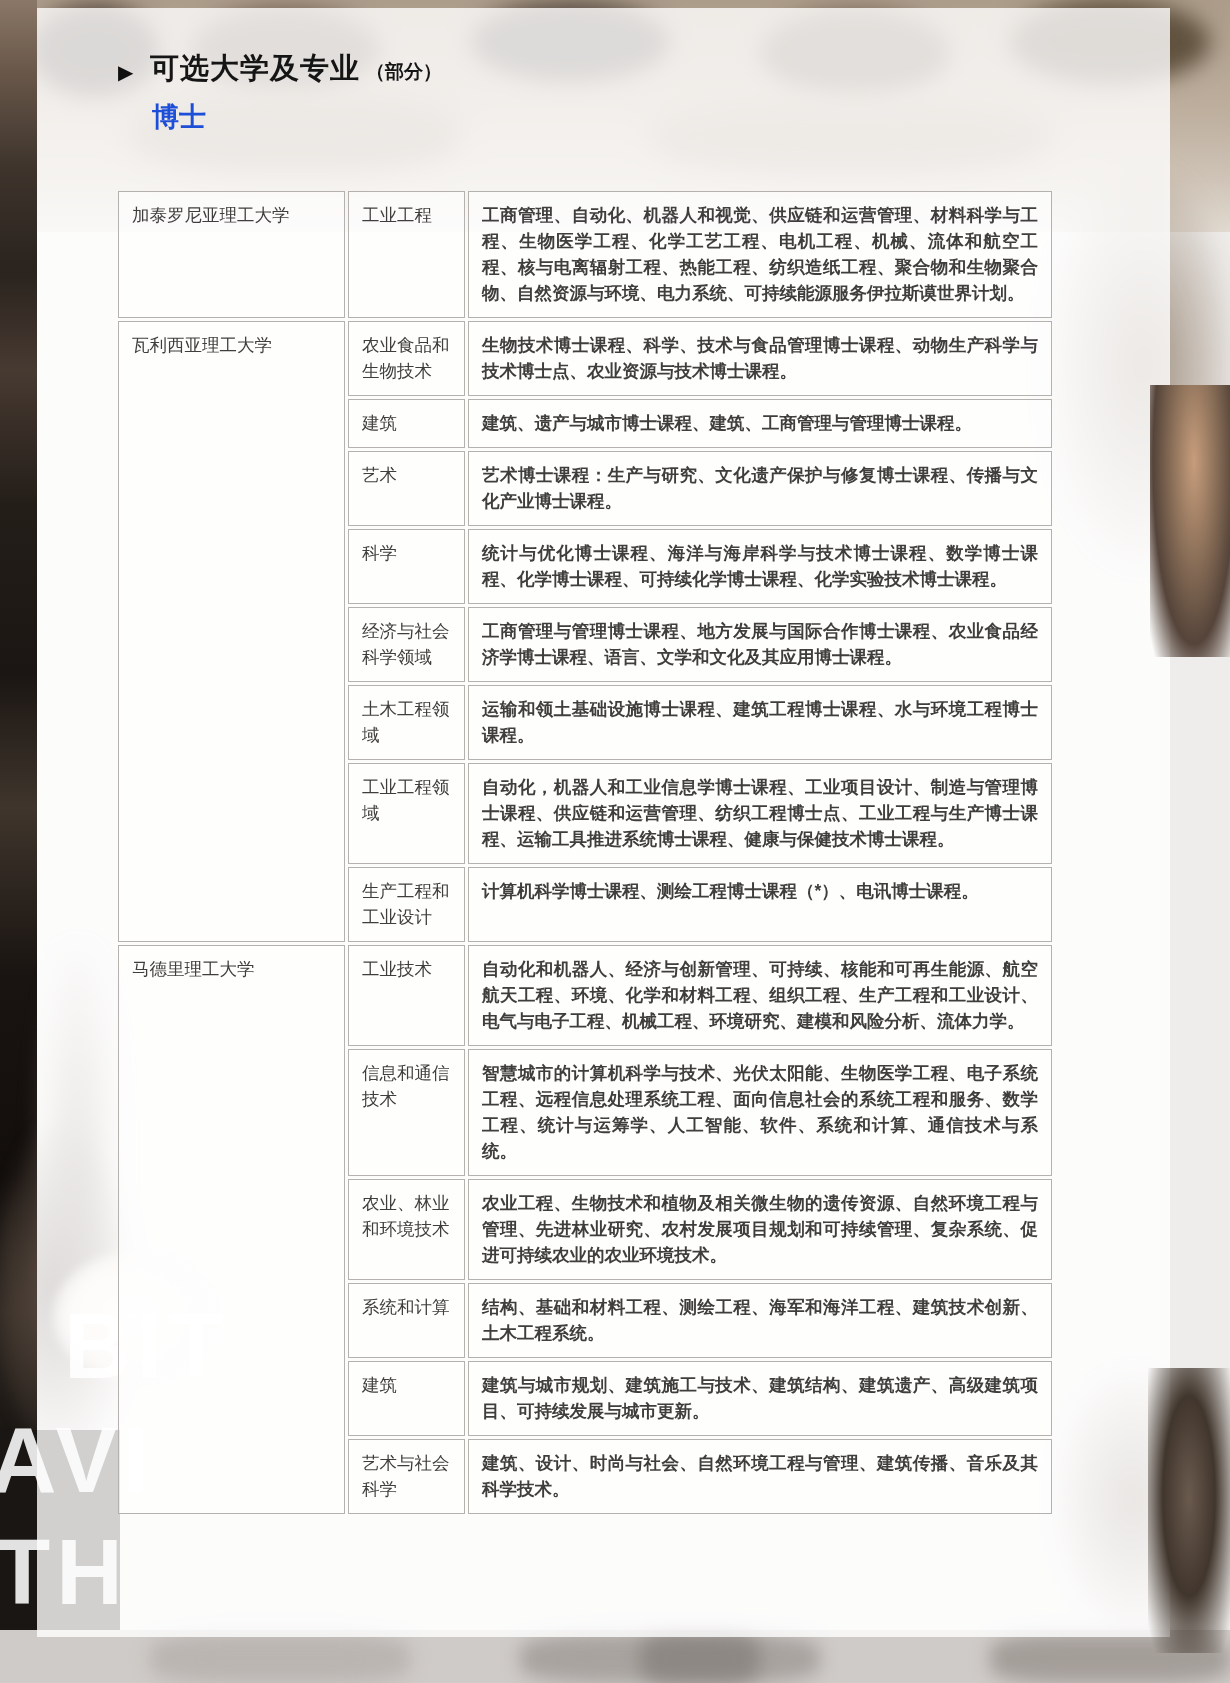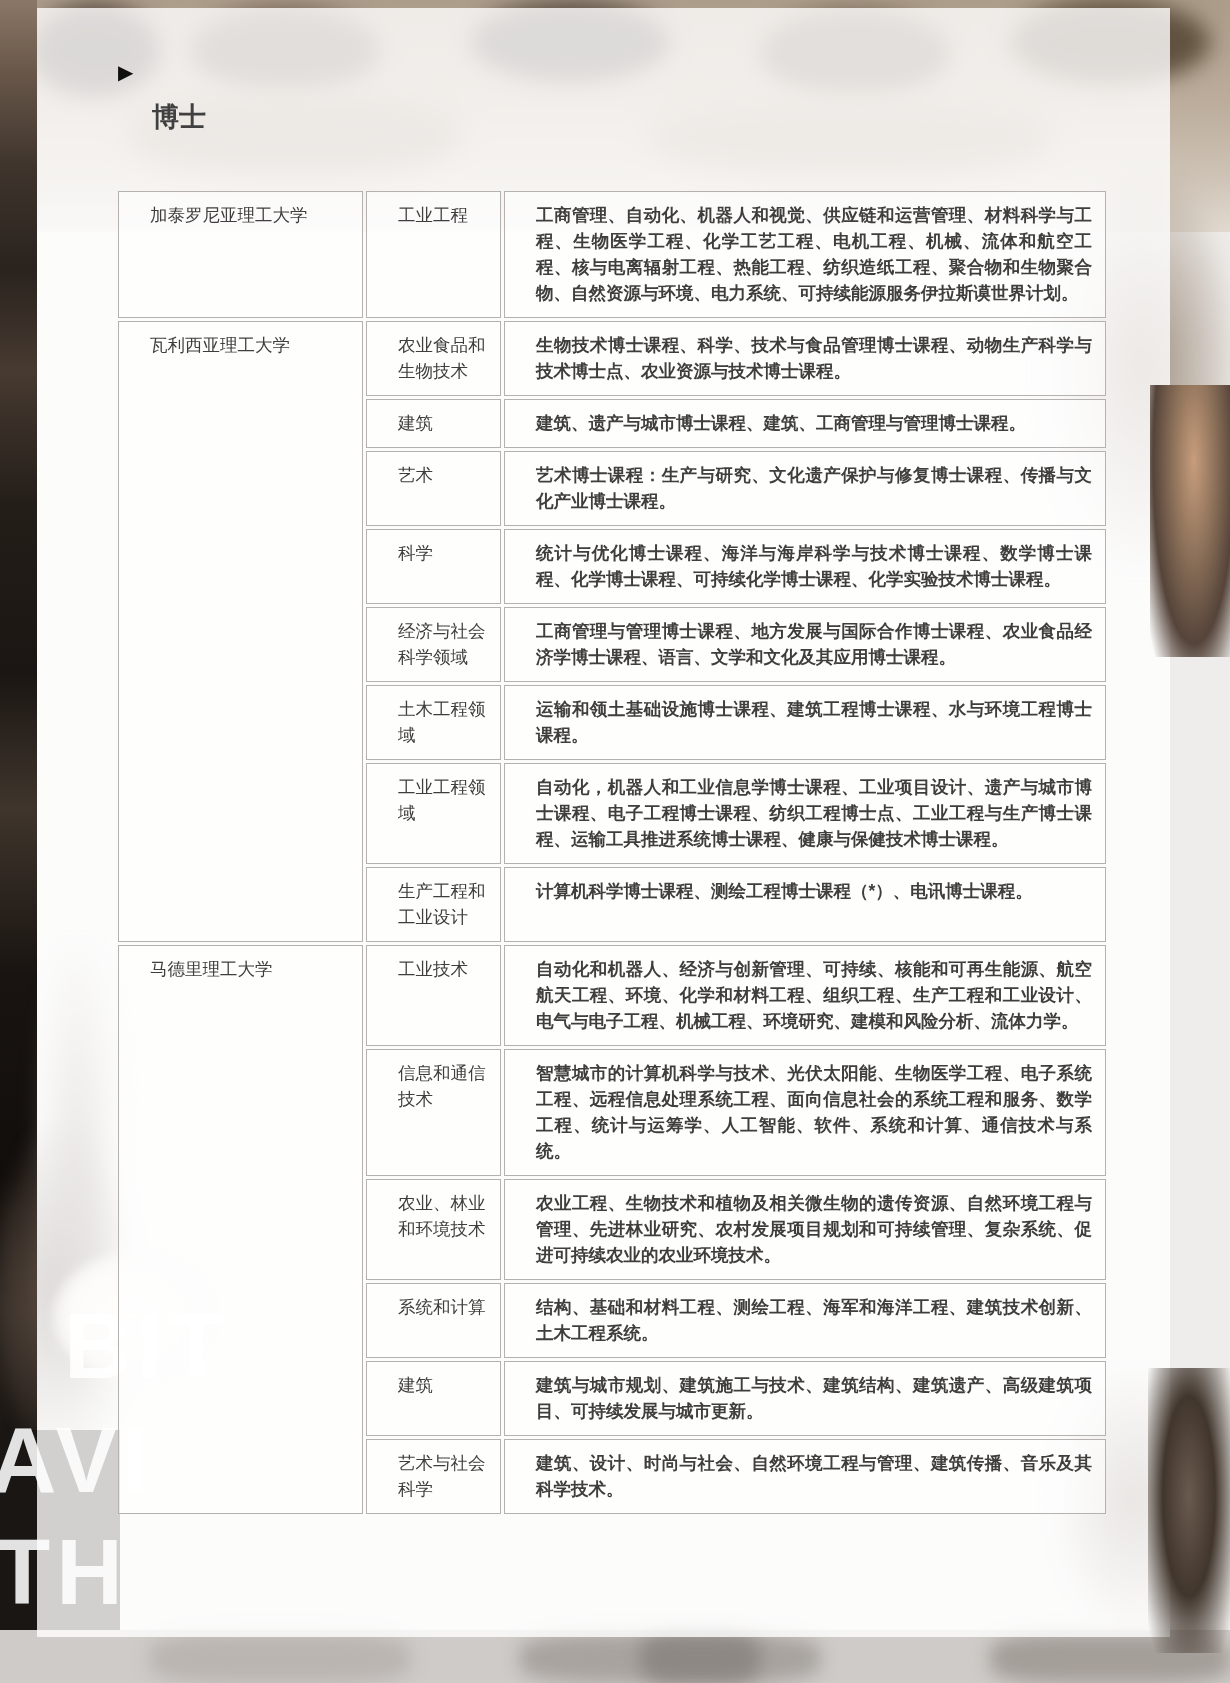--- a/index.html
+++ b/index.html
@@ -43,25 +43,25 @@
   .o-face{left:1150px;top:385px;width:80px;height:272px;
     background:radial-gradient(ellipse at 55% 28%, #c79d7c 0%, #8a6f58 36%, #55443a 66%, rgba(60,48,40,0) 95%);}
   .o-suit{left:1148px;top:1368px;width:82px;height:285px;
     background:radial-gradient(ellipse at 50% 45%, #6a5a4e 0%, #41362d 45%, rgba(52,43,36,0) 92%);}
   
   .content{position:absolute;inset:0;z-index:4;}
   .tri{position:absolute;left:118px;top:60px;font-size:20px;color:#101010;}
   .title{position:absolute;left:150px;top:50px;font-size:29px;line-height:36px;
     font-weight:bold;color:#151515;letter-spacing:1px;white-space:nowrap;}
   .title .note{font-size:19px;letter-spacing:0;margin-left:6px;}
-  .subtitle{position:absolute;left:152px;top:99px;font-size:27px;font-weight:bold;color:#404040;}
+  .subtitle{position:absolute;left:152px;top:99px;font-size:27px;font-weight:bold;color:#1d4ed8;}
   table.uni{position:absolute;left:115px;top:188px;border-collapse:separate;border-spacing:3px;}
   table.uni td{
     border:1px solid #b4b1ae;vertical-align:top;
-    padding:10px 13px 11px 31px;
+    padding:10px 13px 11px 13px;
     font-size:17.5px;line-height:26px;color:#3f3e3d;
     background:rgba(255,255,255,0.55);
   }
   td.uni-cell{width:199px;}
   td.field-cell{width:89px;}
   td.programs-cell{width:556px;text-align:justify;font-weight:bold;}
 </style>
 </head>
 <body>
 
@@ -92,20 +92,21 @@
 <div class="wm" style="left:-10px;top:1414px;">AVI</div>
 <div class="wm" style="left:-6px;top:1526px;">TH</div>
 
 <div class="page"></div>
 
 <div class="over o-face"></div>
 <div class="over o-suit"></div>
 
 <div class="content">
   <span class="tri">▶</span>
+  <div class="title"><span>可选大学及专业</span><span class="note">（部分）</span></div>
   <div class="subtitle">博士</div>
 
   <table class="uni">
     <tbody id="uni-tbody">
         <tr>
           <td class="uni-cell" rowspan="1">加泰罗尼亚理工大学</td>
           <td class="field-cell">工业工程</td>
           <td class="programs-cell">工商管理、自动化、机器人和视觉、供应链和运营管理、材料科学与工程、生物医学工程、化学工艺工程、电机工程、机械、流体和航空工程、核与电离辐射工程、热能工程、纺织造纸工程、聚合物和生物聚合物、自然资源与环境、电力系统、可持续能源服务伊拉斯谟世界计划。</td>
         </tr>
         <tr>
@@ -128,21 +129,21 @@
         <tr>
           <td class="field-cell">经济与社会科学领域</td>
           <td class="programs-cell">工商管理与管理博士课程、地方发展与国际合作博士课程、农业食品经济学博士课程、语言、文学和文化及其应用博士课程。</td>
         </tr>
         <tr>
           <td class="field-cell">土木工程领域</td>
           <td class="programs-cell">运输和领土基础设施博士课程、建筑工程博士课程、水与环境工程博士课程。</td>
         </tr>
         <tr>
           <td class="field-cell">工业工程领域</td>
-          <td class="programs-cell">自动化，机器人和工业信息学博士课程、工业项目设计、遗产与城市博士课程、电子工程博士课程、纺织工程博士点、工业工程与生产博士课程、运输工具推进系统博士课程、健康与保健技术博士课程。</td>
+          <td class="programs-cell">自动化，机器人和工业信息学博士课程、工业项目设计、制造与管理博士课程、供应链和运营管理、纺织工程博士点、工业工程与生产博士课程、运输工具推进系统博士课程、健康与保健技术博士课程。</td>
         </tr>
         <tr>
           <td class="field-cell">生产工程和工业设计</td>
           <td class="programs-cell">计算机科学博士课程、测绘工程博士课程（*）、电讯博士课程。</td>
         </tr>
         <tr>
           <td class="uni-cell" rowspan="6">马德里理工大学</td>
           <td class="field-cell">工业技术</td>
           <td class="programs-cell">自动化和机器人、经济与创新管理、可持续、核能和可再生能源、航空航天工程、环境、化学和材料工程、组织工程、生产工程和工业设计、电气与电子工程、机械工程、环境研究、建模和风险分析、流体力学。</td>
         </tr>

